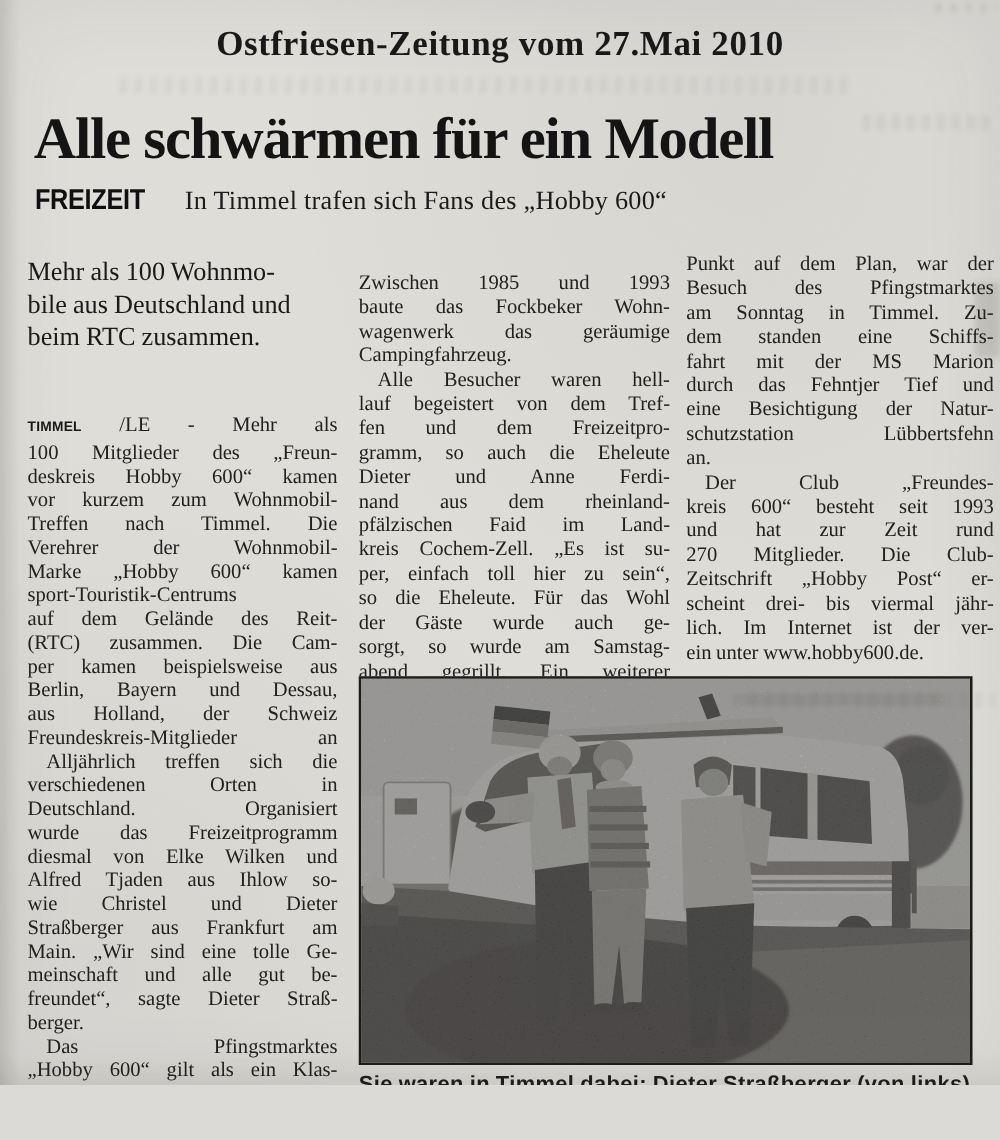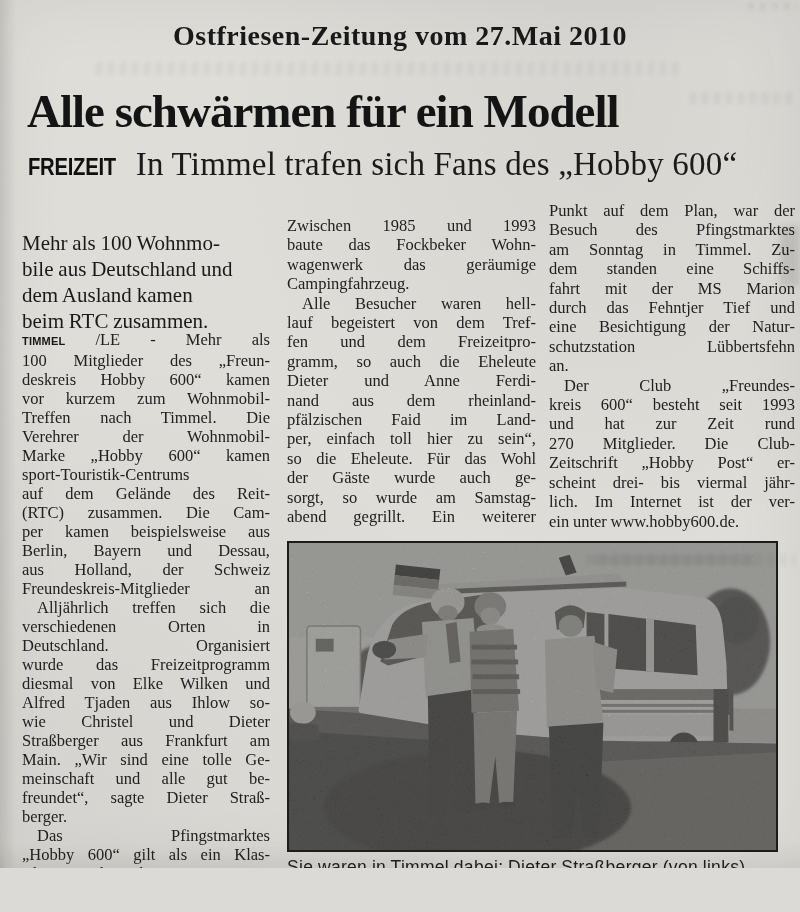--- a/index.html
+++ b/index.html
@@ -20,55 +20,55 @@
   .dateline{
     position:absolute;left:0;top:20px;width:800px;text-align:center;
     font-size:28px;font-weight:700;letter-spacing:0.5px;color:#1b1b1b;
   }
   .headline{
     position:absolute;left:27px;top:84px;width:760px;
     font-size:47px;font-weight:700;letter-spacing:-1px;color:#161616;white-space:nowrap;
   }
   .kicker{
     position:absolute;left:28px;top:146px;width:740px;
-    display:flex;align-items:baseline;gap:8px;color:#1d1d1d;
+    display:flex;align-items:baseline;gap:20px;color:#1d1d1d;
   }
   .kicker-tag{
     font-family:"Liberation Sans",sans-serif;font-weight:700;font-size:23px;
     letter-spacing:-0.3px;transform:scaleX(0.88);transform-origin:left bottom;color:#111;
   }
-  .kicker-text{font-size:33px;letter-spacing:0.2px;text-align:right;}
+  .kicker-text{font-size:21px;letter-spacing:0.2px;text-align:right;}
 
   .col{position:absolute;color:#242424;}
   .col1{left:22px;top:204px;width:248px;}
   .col2{left:287px;top:216px;width:249px;}
   .col3{left:549px;top:201px;width:246px;}
 
-  .lead{font-size:21px;line-height:26px;color:#1c1c1c;margin-bottom:24px;margin-top:26px;}
+  .lead{font-size:21px;line-height:26px;color:#1c1c1c;margin-bottom:24px;}
   .lead .tl{text-align:left;}
 
   .body-text{font-size:16.5px;line-height:19.4px;}
   .col1 .body-text{position:absolute;top:126px;left:0;width:248px;line-height:19.0px;}
   .tl{text-align:justify;text-align-last:justify;word-spacing:-0.4px;}
   .tl.end{text-align-last:left;}
   .tl.ind{text-indent:15px;}
   b.loc{font-family:"Liberation Sans",sans-serif;font-weight:700;font-size:11px;letter-spacing:0.2px;color:#1a1a1a;}
 
   figure.photo{
     position:absolute;left:287px;top:541px;width:491px;height:311px;margin:0;
     border:2px solid #1e1e1c;box-sizing:border-box;background:#d8d6d1;z-index:2;
   }
   figure.photo svg{display:block;width:100%;height:100%;}
 
   .caption{
     position:absolute;left:287px;top:856px;width:500px;
     font-family:"Liberation Sans",sans-serif;font-size:17.5px;line-height:22px;
     letter-spacing:0.3px;color:#1f1f1f;z-index:3;
   }
-  .caption .tl{text-align:center;text-align-last:left;white-space:nowrap;}
+  .caption .tl{text-align:center;text-align-last:left;white-space:nowrap;font-weight:bold;}
   .credit{
     position:absolute;right:10px;top:26px;
     font-family:"Liberation Sans",sans-serif;font-size:11px;letter-spacing:0.6px;color:#3b3b38;
   }
 
   .smudge{position:absolute;pointer-events:none;z-index:1;}
   .smudge.txt{
     background:repeating-linear-gradient(90deg, rgba(70,66,60,0.55) 0 6px, rgba(70,66,60,0) 6px 12px);
     filter:blur(2.2px);
   }
@@ -93,21 +93,20 @@
   <h1 class="headline" style="margin:0;">Alle schwärmen für ein Modell</h1>
   <div class="kicker">
     <span class="kicker-tag">FREIZEIT</span>
     <span class="kicker-text">In Timmel trafen sich Fans des „Hobby 600“</span>
   </div>
 
   <div class="col col1">
     <div class="lead">
         <div class="tl end">Mehr als 100 Wohnmo-</div>
         <div class="tl end">bile aus Deutschland und</div>
-        <div class="tl end">dem Ausland kamen</div>
         <div class="tl end">beim RTC zusammen.</div>
       </div>
     <div class="body-text">
         <div class="tl"><b class="loc">TIMMEL</b> /LE - Mehr als</div>
         <div class="tl">100 Mitglieder des „Freun-</div>
         <div class="tl">deskreis Hobby 600“ kamen</div>
         <div class="tl">vor kurzem zum Wohnmobil-</div>
         <div class="tl">Treffen nach Timmel. Die</div>
         <div class="tl">Verehrer der Wohnmobil-</div>
         <div class="tl">Marke „Hobby 600“ kamen</div>
@@ -141,20 +140,21 @@
         <div class="tl">baute das Fockbeker Wohn-</div>
         <div class="tl">wagenwerk das geräumige</div>
         <div class="tl end">Campingfahrzeug.</div>
         <div class="tl ind">Alle Besucher waren hell-</div>
         <div class="tl">lauf begeistert von dem Tref-</div>
         <div class="tl">fen und dem Freizeitpro-</div>
         <div class="tl">gramm, so auch die Eheleute</div>
         <div class="tl">Dieter und Anne Ferdi-</div>
         <div class="tl">nand aus dem rheinland-</div>
         <div class="tl">pfälzischen Faid im Land-</div>
+        <div class="tl">kreis Cochem-Zell. „Es ist su-</div>
         <div class="tl">per, einfach toll hier zu sein“,</div>
         <div class="tl">so die Eheleute. Für das Wohl</div>
         <div class="tl">der Gäste wurde auch ge-</div>
         <div class="tl">sorgt, so wurde am Samstag-</div>
         <div class="tl">abend gegrillt. Ein weiterer</div>
       </div>
   </div>
   <div class="col col3">
     <div class="body-text">
         <div class="tl">Punkt auf dem Plan, war der</div>

